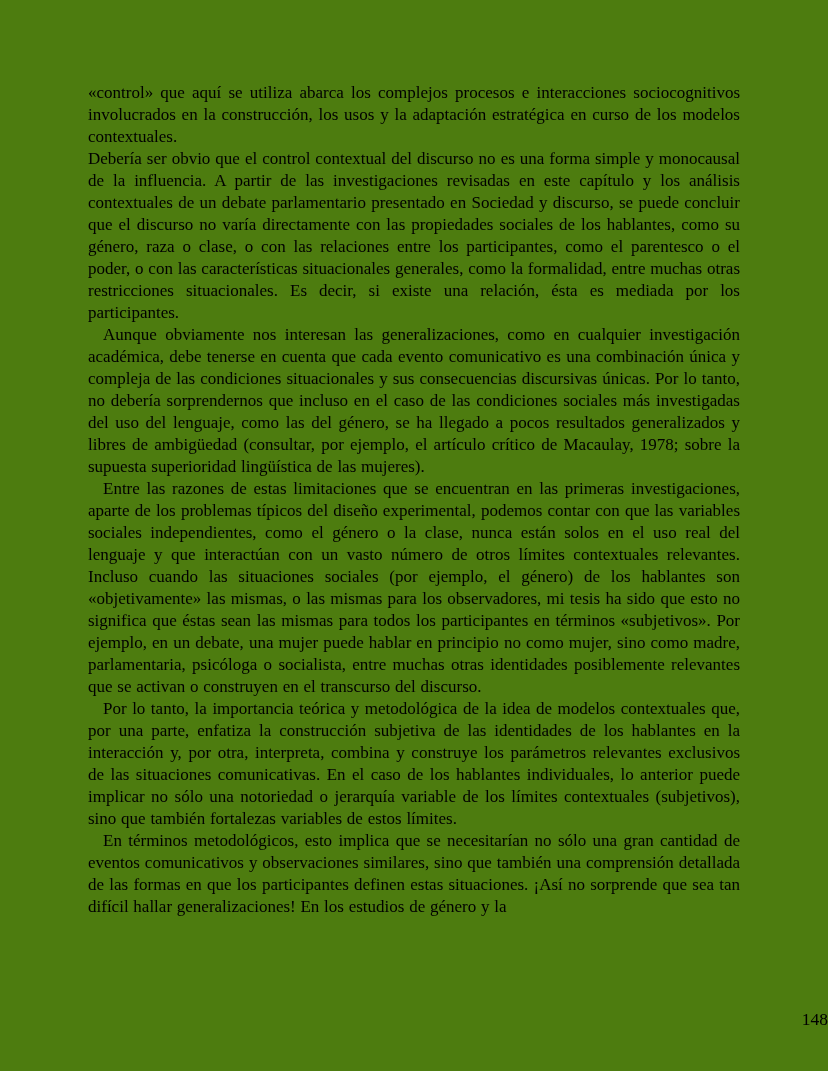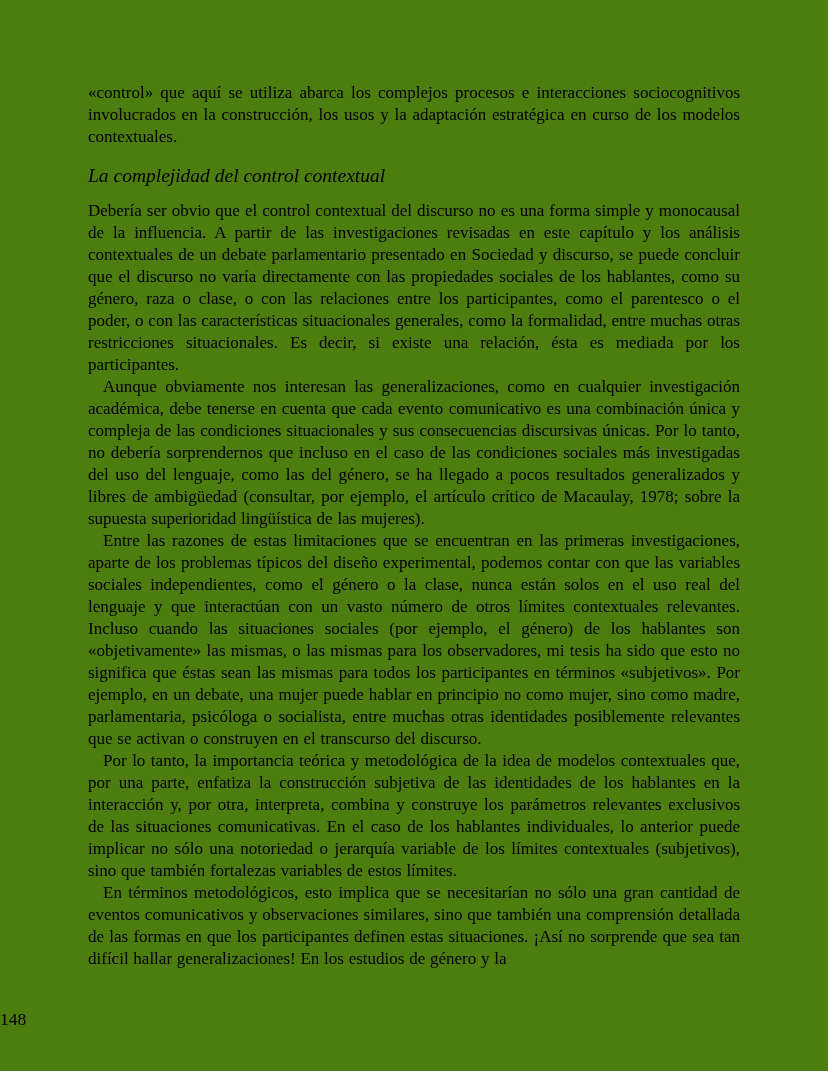--- a/index.html
+++ b/index.html
@@ -36,33 +36,32 @@
     font-style: italic;
     line-height: 24px;
   }
   .italic {
   }
   .page-number {
     position: absolute;
     top: 1008px;
     left: 0;
     right: 0;
-    text-align: left;
+    text-align: right;
     font-size: 17.5px;
     line-height: 22px;
   }
 </style>
 </head>
 <body>
 
 <div class="page">
 
   <p class="para"><span>«control» que aquí se utiliza abarca los complejos procesos e interacciones sociocognitivos involucrados en la construcción, los usos y la adaptación estratégica en curso de los modelos contextuales.</span></p>
 
-  <h2 class="section-heading">La complejidad del control contextual</h2>
 
   <div>
     <p class="para"><span>Debería ser obvio que el control contextual del discurso no es una forma simple y monocausal de la influencia. A partir de las investigaciones revisadas en este capítulo y los análisis contextuales de un debate parlamentario presentado en </span><span class="italic">Sociedad y discurso</span><span>, se puede concluir que el discurso no varía directamente con las propiedades sociales de los hablantes, como su género, raza o clase, o con las relaciones entre los participantes, como el parentesco o el poder, o con las características situacionales generales, como la formalidad, entre muchas otras restricciones situacionales. Es decir, si existe una relación, ésta es mediada por los participantes.</span></p>
     <p class="para indent"><span>Aunque obviamente nos interesan las generalizaciones, como en cualquier investigación académica, debe tenerse en cuenta que cada evento comunicativo es una combinación única y compleja de las condiciones situacionales y sus consecuencias discursivas únicas. Por lo tanto, no debería sorprendernos que incluso en el caso de las condiciones sociales más investigadas del uso del lenguaje, como las del género, se ha llegado a pocos resultados generalizados y libres de ambigüedad (consultar, por ejemplo, el artículo crítico de Macaulay, 1978; sobre la supuesta superioridad lingüística de las mujeres).</span></p>
     <p class="para indent"><span>Entre las razones de estas limitaciones que se encuentran en las primeras investigaciones, aparte de los problemas típicos del diseño experimental, podemos contar con que las variables sociales independientes, como el género o la clase, nunca están solos en el uso real del lenguaje y que interactúan con un vasto número de otros límites contextuales relevantes. Incluso cuando las situaciones sociales (por ejemplo, el género) de los hablantes son «objetivamente» las mismas, o las mismas para los observadores, mi tesis ha sido que esto no significa que éstas sean las mismas para todos los participantes en términos «subjetivos». Por ejemplo, en un debate, una mujer puede hablar en principio no como mujer, sino como madre, parlamentaria, psicóloga o socialista, entre muchas otras identidades posiblemente relevantes que se activan o construyen en el transcurso del discurso.</span></p>
     <p class="para indent"><span>Por lo tanto, la importancia teórica y metodológica de la idea de modelos contextuales que, por una parte, enfatiza la construcción subjetiva de las identidades de los hablantes en la interacción y, por otra, interpreta, combina y construye los parámetros relevantes exclusivos de las situaciones comunicativas. En el caso de los hablantes individuales, lo anterior puede implicar no sólo una notoriedad o </span><span class="italic">jerarquía</span><span> variable de los límites contextuales (subjetivos), sino que también </span><span class="italic">fortalezas</span><span> variables de estos límites.</span></p>
     <p class="para indent"><span>En términos metodológicos, esto implica que se necesitarían no sólo una gran cantidad de eventos comunicativos y observaciones similares, sino que también una comprensión detallada de las formas en que los participantes definen estas situaciones. ¡Así no sorprende que sea tan difícil hallar generalizaciones! En los estudios de género y la</span></p>
   </div>
 
   <div class="page-number">148</div>

